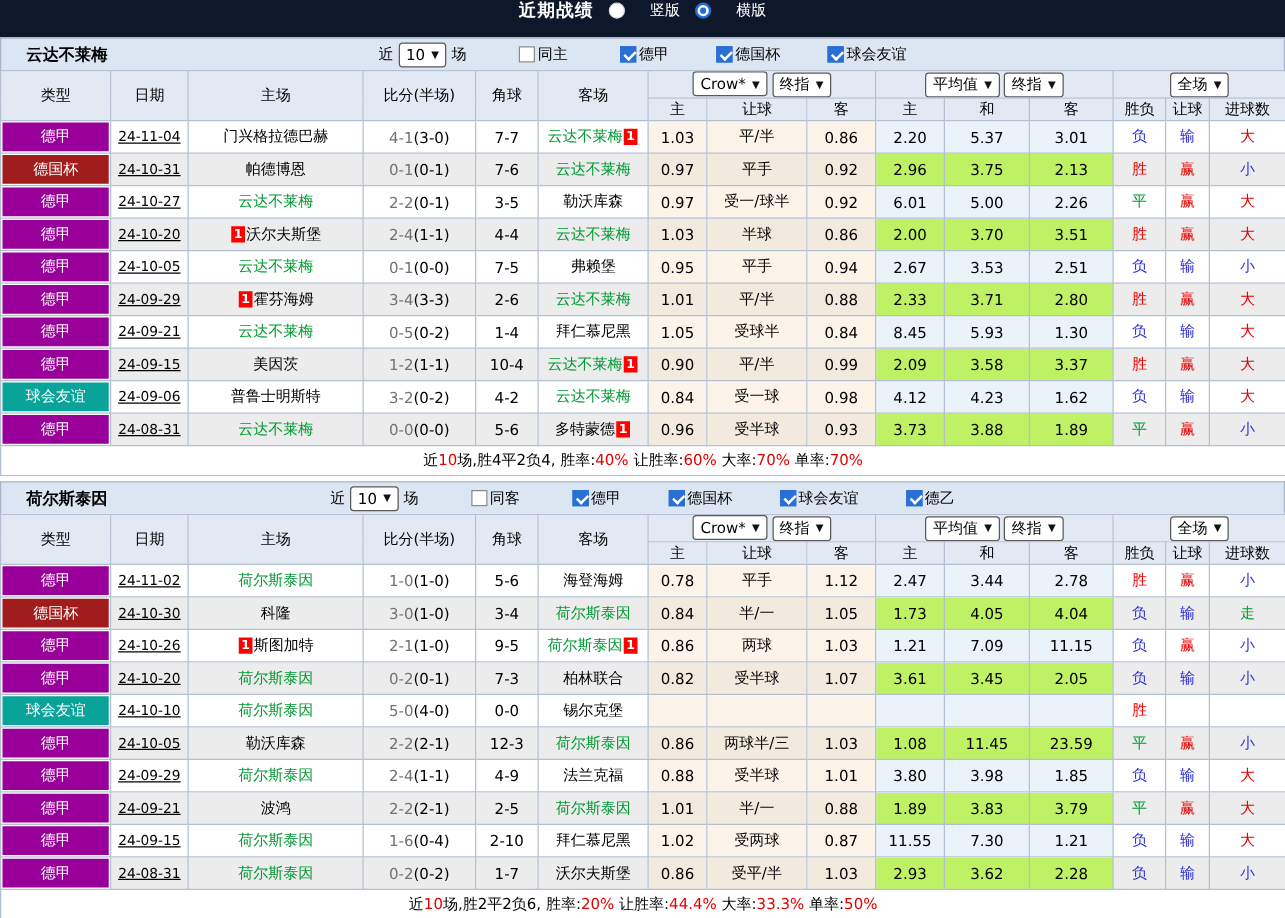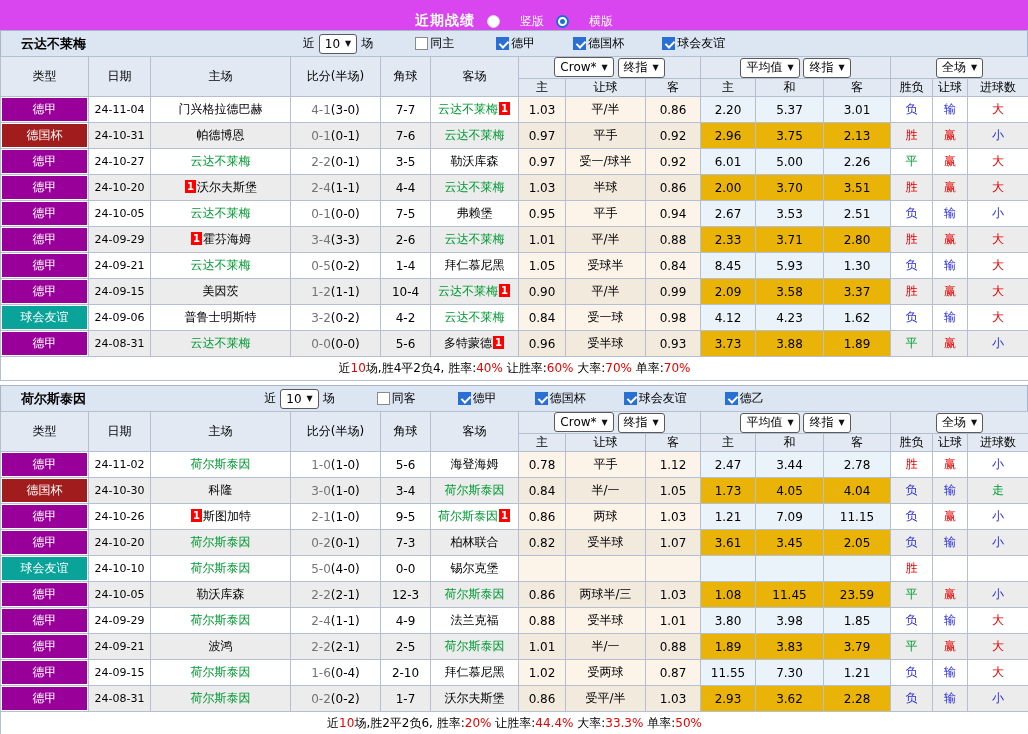--- a/index.html
+++ b/index.html
@@ -6,24 +6,24 @@
   html,body { background:#fff; }
   body {
     width: 1028px;
     font-family: "DejaVu Sans", "Liberation Sans", sans-serif;
     font-size: 12px;
     color: #000;
   }
   
   .titlebar {
     height: 30px;
-    background: #d946ef;
+    background: #0f172a;
     color: #fff;
     display: flex;
-    align-items: flex-end;
+    align-items: flex-start;
     justify-content: center;
     gap: 12px;
   }
   .titlebar .title { font-weight: bold; font-size: 14px; letter-spacing: 1px; }
   .radio-opt { display: inline-flex; align-items: center; gap: 20px; cursor: pointer; }
   .radio {
     width: 13px; height: 13px; border-radius: 50%;
     background: #fff; display: inline-block; position: relative;
     border: 1px solid #d8d8d8;
   }
@@ -76,30 +76,30 @@
     overflow: hidden;
   }
   thead td { background: #e2e9f3; }
   thead tr.hrow1 td { height: 22px; }
   thead tr.hrow2 td { height: 17px; }
   tbody tr { height: 26px; }
   tbody tr.alt td { background: #ececec; }
   td.crow { background: #fcf3e9; }
   tr.alt td.crow { background: #f3eade; }
   td.avg { background: #e9f3f9; }
-  tr.alt td.avg { background: #eab308; }
+  tr.alt td.avg { background: #bef264; }
   td.type-cell { padding: 1px; background: #fff !important; }
   .type-badge {
     display: block; height: 100%; min-height: 22px; line-height: 23px;
     color: #fff; font-size: 12px;
   }
   .lg-purple { background: #990099; }
   .lg-red { background: #a11c1c; }
   .lg-teal { background: #0aa39a; }
-  .date-cell { font-size: 11px; }
+  .date-cell { font-size: 11px; text-decoration: underline; }
   .self { color: #009933; }
   .score { color: #737373; }
   .t-red { color: #e60000; }
   .t-blue { color: #2b2bd5; }
   .t-green { color: #009933; }
   .rc {
     display: inline-block; background: #ff0000; color: #fff;
     font-size: 10px; font-weight: bold;
     width: 11px; height: 13px; line-height: 13px;
     vertical-align: 1px; margin: 0 1px; text-align: center;

